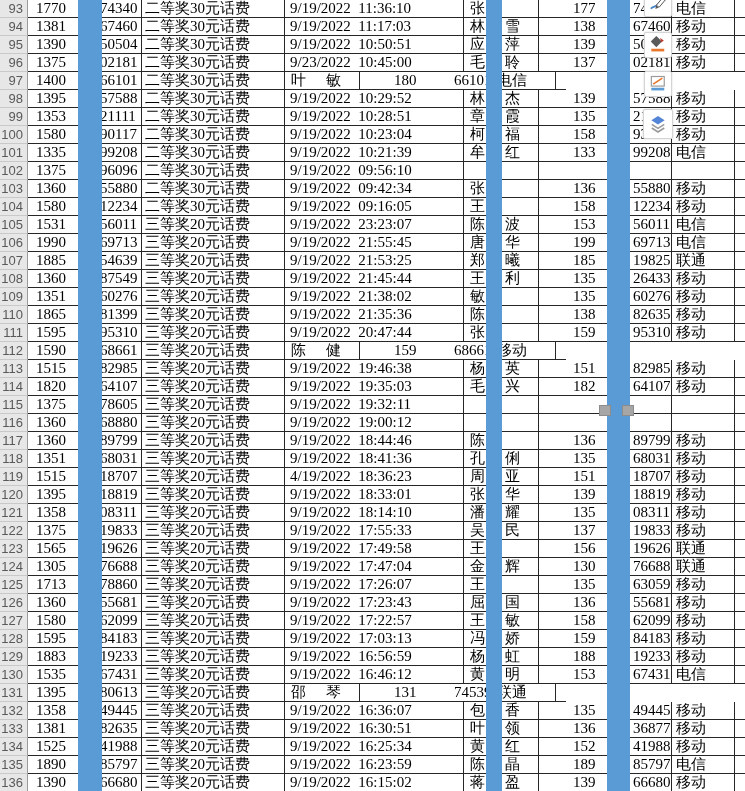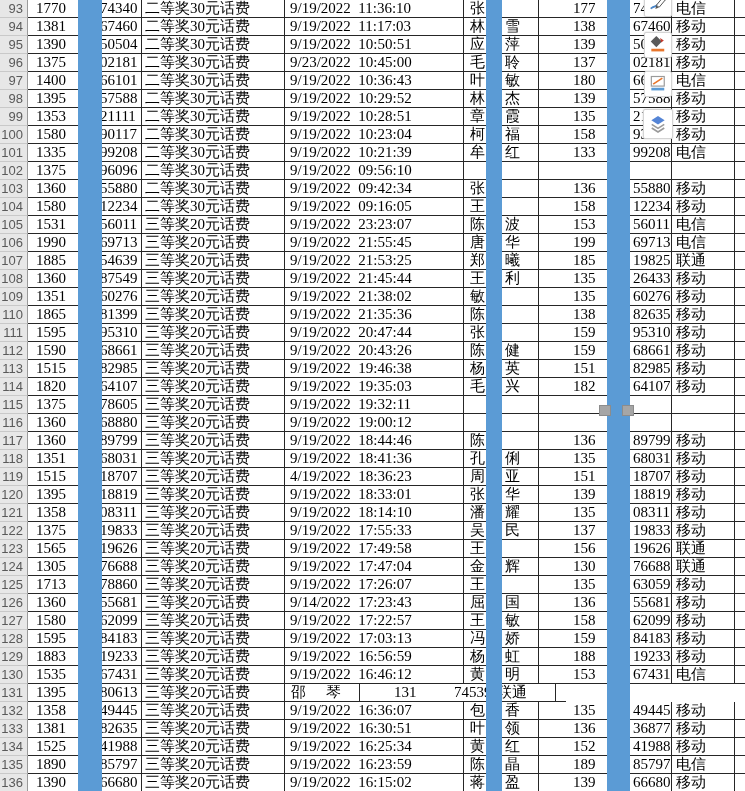--- a/index.html
+++ b/index.html
@@ -130,21 +130,20 @@
         <div class="cell c-carrier">移动</div>
         <div class="cell c-edge"></div>
       </div>
       <div class="row">
         <div class="cell c-num">97</div>
         <div class="cell c-b">
           <span class="ps b-left">1400</span>
           <span class="ps b-right">66101</span>
         </div>
         <div class="cell c-prize">二等奖30元话费</div>
-        <div class="cell c-time">9/19/2022  10:36:43</div>
         <div class="cell c-name">
           <span class="ps n-first">叶</span>
           <span class="ps n-last">敏</span>
         </div>
         <div class="cell c-f">
           <span class="ps f-left">180</span>
           <span class="ps f-right">66101</span>
         </div>
         <div class="cell c-carrier">电信</div>
         <div class="cell c-edge"></div>
@@ -415,21 +414,20 @@
         <div class="cell c-carrier">移动</div>
         <div class="cell c-edge"></div>
       </div>
       <div class="row">
         <div class="cell c-num">112</div>
         <div class="cell c-b">
           <span class="ps b-left">1590</span>
           <span class="ps b-right">68661</span>
         </div>
         <div class="cell c-prize">三等奖20元话费</div>
-        <div class="cell c-time">9/19/2022  20:43:26</div>
         <div class="cell c-name">
           <span class="ps n-first">陈</span>
           <span class="ps n-last">健</span>
         </div>
         <div class="cell c-f">
           <span class="ps f-left">159</span>
           <span class="ps f-right">68661</span>
         </div>
         <div class="cell c-carrier">移动</div>
         <div class="cell c-edge"></div>
@@ -681,21 +679,21 @@
         <div class="cell c-carrier">移动</div>
         <div class="cell c-edge"></div>
       </div>
       <div class="row">
         <div class="cell c-num">126</div>
         <div class="cell c-b">
           <span class="ps b-left">1360</span>
           <span class="ps b-right">55681</span>
         </div>
         <div class="cell c-prize">三等奖20元话费</div>
-        <div class="cell c-time">9/14/2022  17:23:43</div>
+        <div class="cell c-time">9/19/2022  17:23:43</div>
         <div class="cell c-name">
           <span class="ps n-first">屈</span>
           <span class="ps n-last">国</span>
         </div>
         <div class="cell c-f">
           <span class="ps f-left">136</span>
           <span class="ps f-right">55681</span>
         </div>
         <div class="cell c-carrier">移动</div>
         <div class="cell c-edge"></div>

